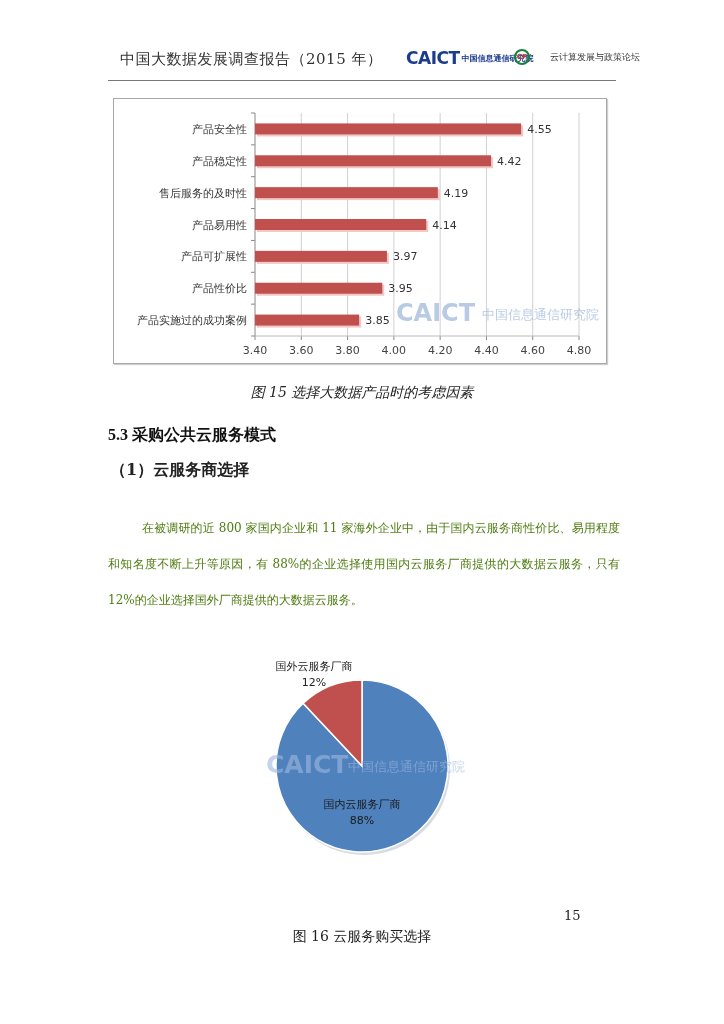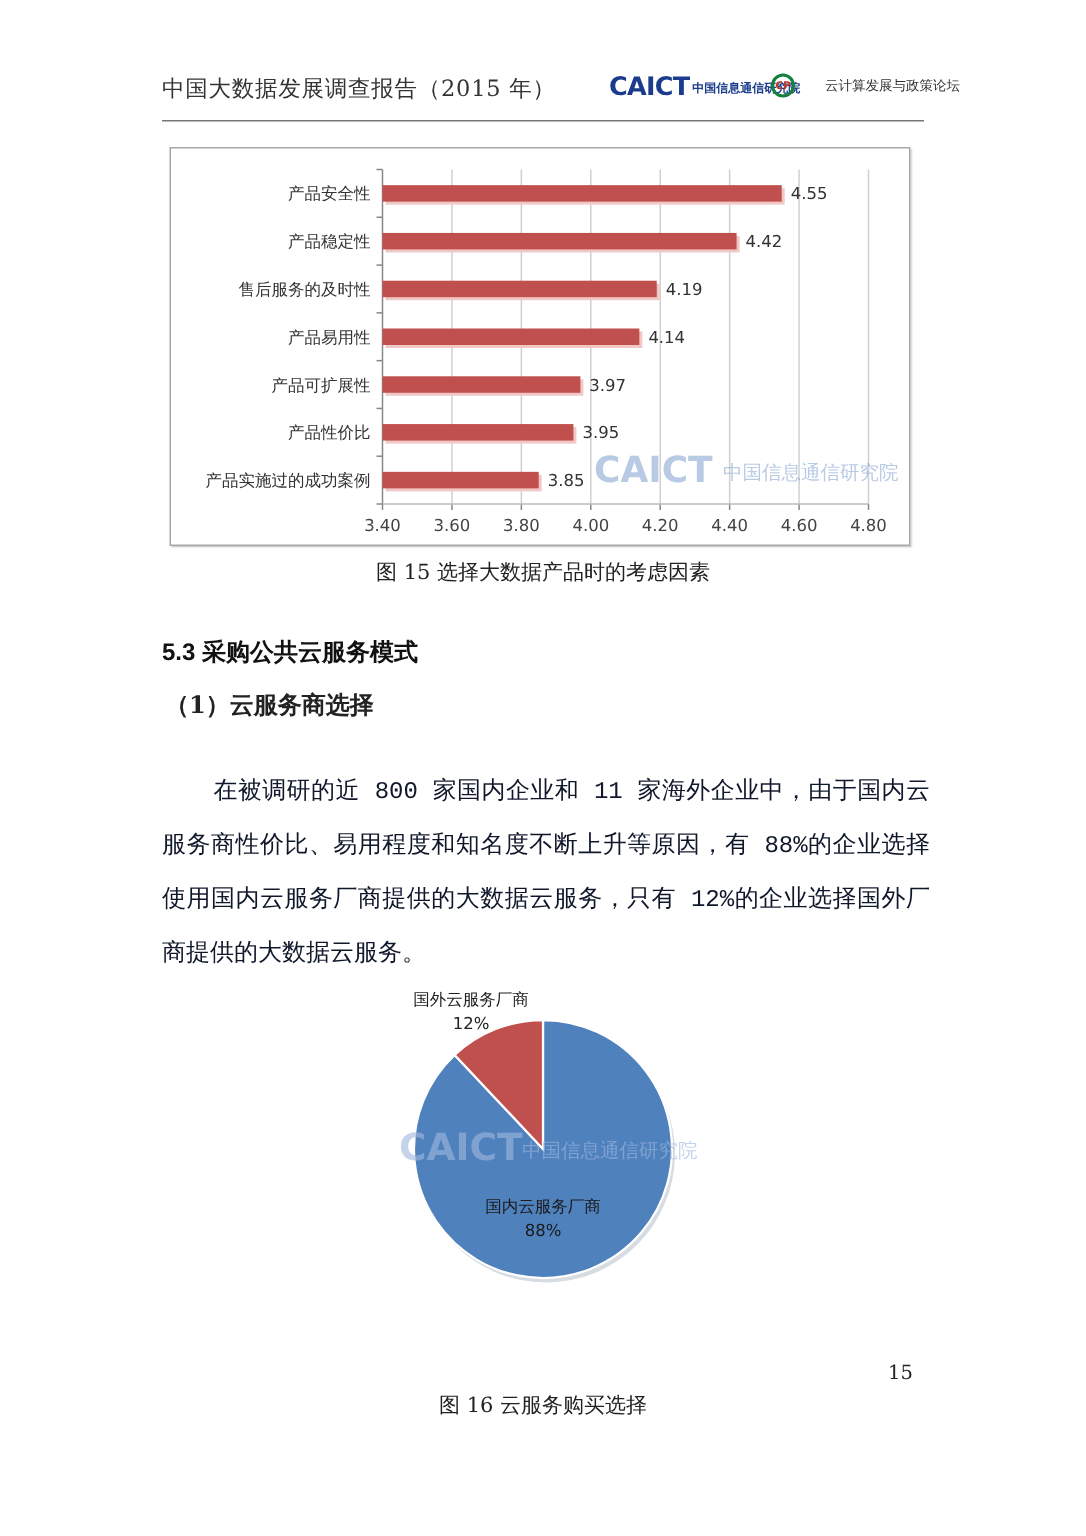--- a/index.html
+++ b/index.html
@@ -1,35 +1,35 @@
 <!DOCTYPE html>
 <html><head>
 <meta charset="utf-8">
 <style>
   html, body { margin:0; padding:0; background:#ffffff; }
   body { width:724px; height:1024px; position:relative; overflow:hidden;
          font-family:"DejaVu Serif","Liberation Serif",serif; color:#222; }
-  .header-title { position:absolute; left:108px; top:50px; font-size:15px; color:#333; letter-spacing:0.5px; }
+  .header-title { position:absolute; left:120px; top:50px; font-size:15px; color:#333; letter-spacing:0.5px; }
   .header-rule { position:absolute; left:108px; top:80px; width:508px; height:0; border-top:1.5px solid #777; }
   .logo-caict { position:absolute; left:406px; top:48px; display:flex; align-items:center; }
   .logo-caict .mark { font-family:"DejaVu Sans",sans-serif; font-weight:bold; font-size:17px; color:#1b3c8c; letter-spacing:-0.5px; }
   .logo-caict .txt { font-family:"DejaVu Sans",sans-serif; font-size:8px; color:#1b3c8c; margin-left:2px; font-weight:bold;}
   .logo-forum { position:absolute; left:514px; top:49px; display:flex; align-items:center; }
   .logo-forum .circ { width:16px; height:16px; border-radius:50%; border:2px solid #15803d; box-sizing:border-box; font-size:7px; color:#c0392b; display:flex; align-items:center; justify-content:center; font-family:"DejaVu Sans",sans-serif; font-weight:bold;}
   .logo-forum .txt { font-family:"DejaVu Sans",sans-serif; font-size:9px; color:#333; margin-left:20px; }
 
   .chart-box { position:absolute; left:113px; top:98px; width:492px; height:264px; border:1px solid #a8a8a8; box-shadow:1px 1px 1px #cfcfcf; background:#fff; }
   svg text { font-family:"DejaVu Sans","Liberation Sans",sans-serif; }
 
   .caption { position:absolute; width:724px; left:0; text-align:center; font-size:14px; color:#222; }
-  .section-heading { position:absolute; left:108px; top:425px; font-family:Liberation Sans, sans-serif; font-size:16px; font-weight:bold; color:#111; }
+  .section-heading { position:absolute; left:108px; top:425px; font-family:Liberation Serif, serif; font-size:16px; font-weight:bold; color:#111; }
   .sub-heading { position:absolute; left:110px; top:460px; font-size:16px; color:#222;font-weight:bold; }
-  .paragraph { position:absolute; left:108px; top:510px; width:512px; font-size:16px; line-height:36px; color:#0f172a; text-align:justify;font-family:Liberation Mono, monospace; }
+  .paragraph { position:absolute; left:108px; top:510px; width:512px; font-size:12px; line-height:36px; color:#4d7c0f; text-align:justify; }
   .paragraph .indent { display:inline-block; width:34px; }
-  .page-number { position:absolute; left:592px; top:908px; font-size:13px; color:#222; }
+  .page-number { position:absolute; left:564px; top:908px; font-size:13px; color:#222; }
 </style>
 </head>
 <body>
 
 <div class="header-title">中国大数据发展调查报告（2015 年）</div>
 <div class="logo-caict">
   <span class="mark">CAICT</span>
   <span class="txt">中国信息通信研究院</span>
 </div>
 <div class="logo-forum">
@@ -100,21 +100,21 @@
       <rect x="143" y="217.57142857142858" width="104.14285714285717" height="11" fill="#f2c8c7"></rect>
       <rect x="141" y="215.57142857142858" width="104.14285714285717" height="11" fill="#c0504d"></rect>
       <text x="133" y="225.07142857142858" font-size="11" text-anchor="end" fill="#333">产品实施过的成功案例</text>
       <text x="251.14285714285717" y="225.07142857142858" font-size="11" fill="#333">3.85</text>
       <g opacity="0.55">
         <text x="282" y="222" font-size="24" font-weight="bold" fill="#7f9fcf">CAICT</text>
         <text x="368" y="220" font-size="13" fill="#7f9fcf">中国信息通信研究院</text>
       </g>
     </svg>
 </div>
-<div class="caption" style="top:373px;">图 15 选择大数据产品时的考虑因素</div>
+<div class="caption" style="top:384px;font-style:italic;">图 15 选择大数据产品时的考虑因素</div>
 
 <div class="section-heading">5.3 采购公共云服务模式</div>
 <div class="sub-heading">（1）云服务商选择</div>
 <div class="paragraph"><span class="indent"></span><span>在被调研的近 800 家国内企业和 11 家海外企业中，由于国内云服务商性价比、易用程度和知名度不断上升等原因，有 88%的企业选择使用国内云服务厂商提供的大数据云服务，只有 12%的企业选择国外厂商提供的大数据云服务。</span></div>
 
 <svg id="pie-svg" width="724" height="240" style="position:absolute; left:0; top:650px;">
     <circle cx="364" cy="119" r="86" fill="#d7dbe2"></circle>
     <path d="M362,116 L362,30 A86,86 0 1 1 303.12894889013273,53.308698041758625 Z" fill="#4f81bd" stroke="#ffffff" stroke-width="1.5"></path>
     <path d="M362,116 L303.12894889013273,53.308698041758625 A86,86 0 0 1 362,30 Z" fill="#c0504d" stroke="#ffffff" stroke-width="1.5"></path>
     <text x="362" y="158" font-size="11" text-anchor="middle" fill="#1a1a1a">国内云服务厂商</text>

